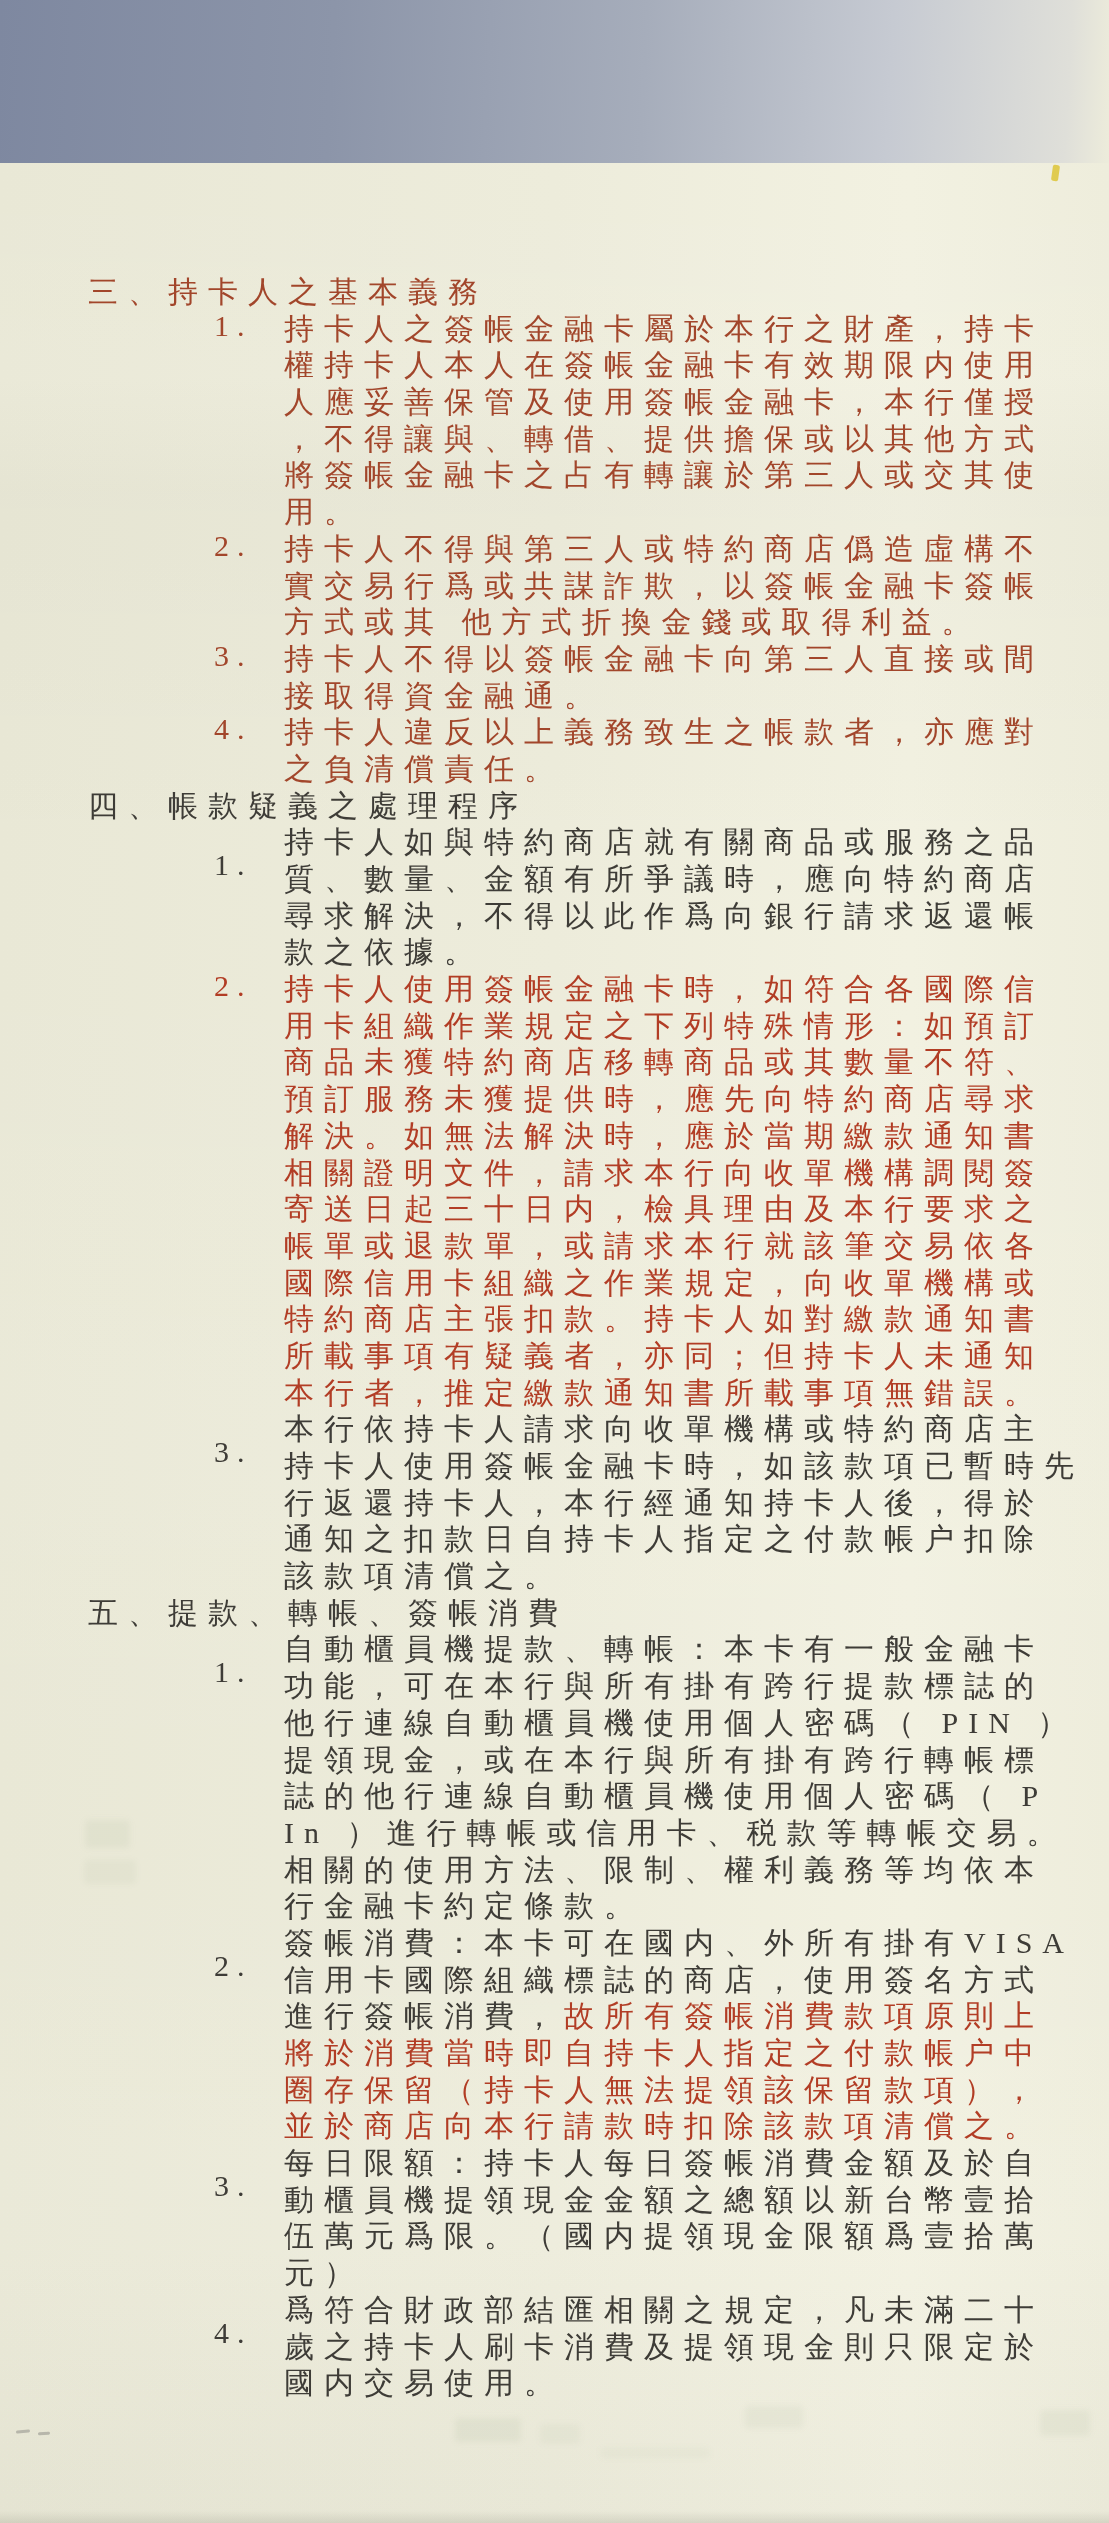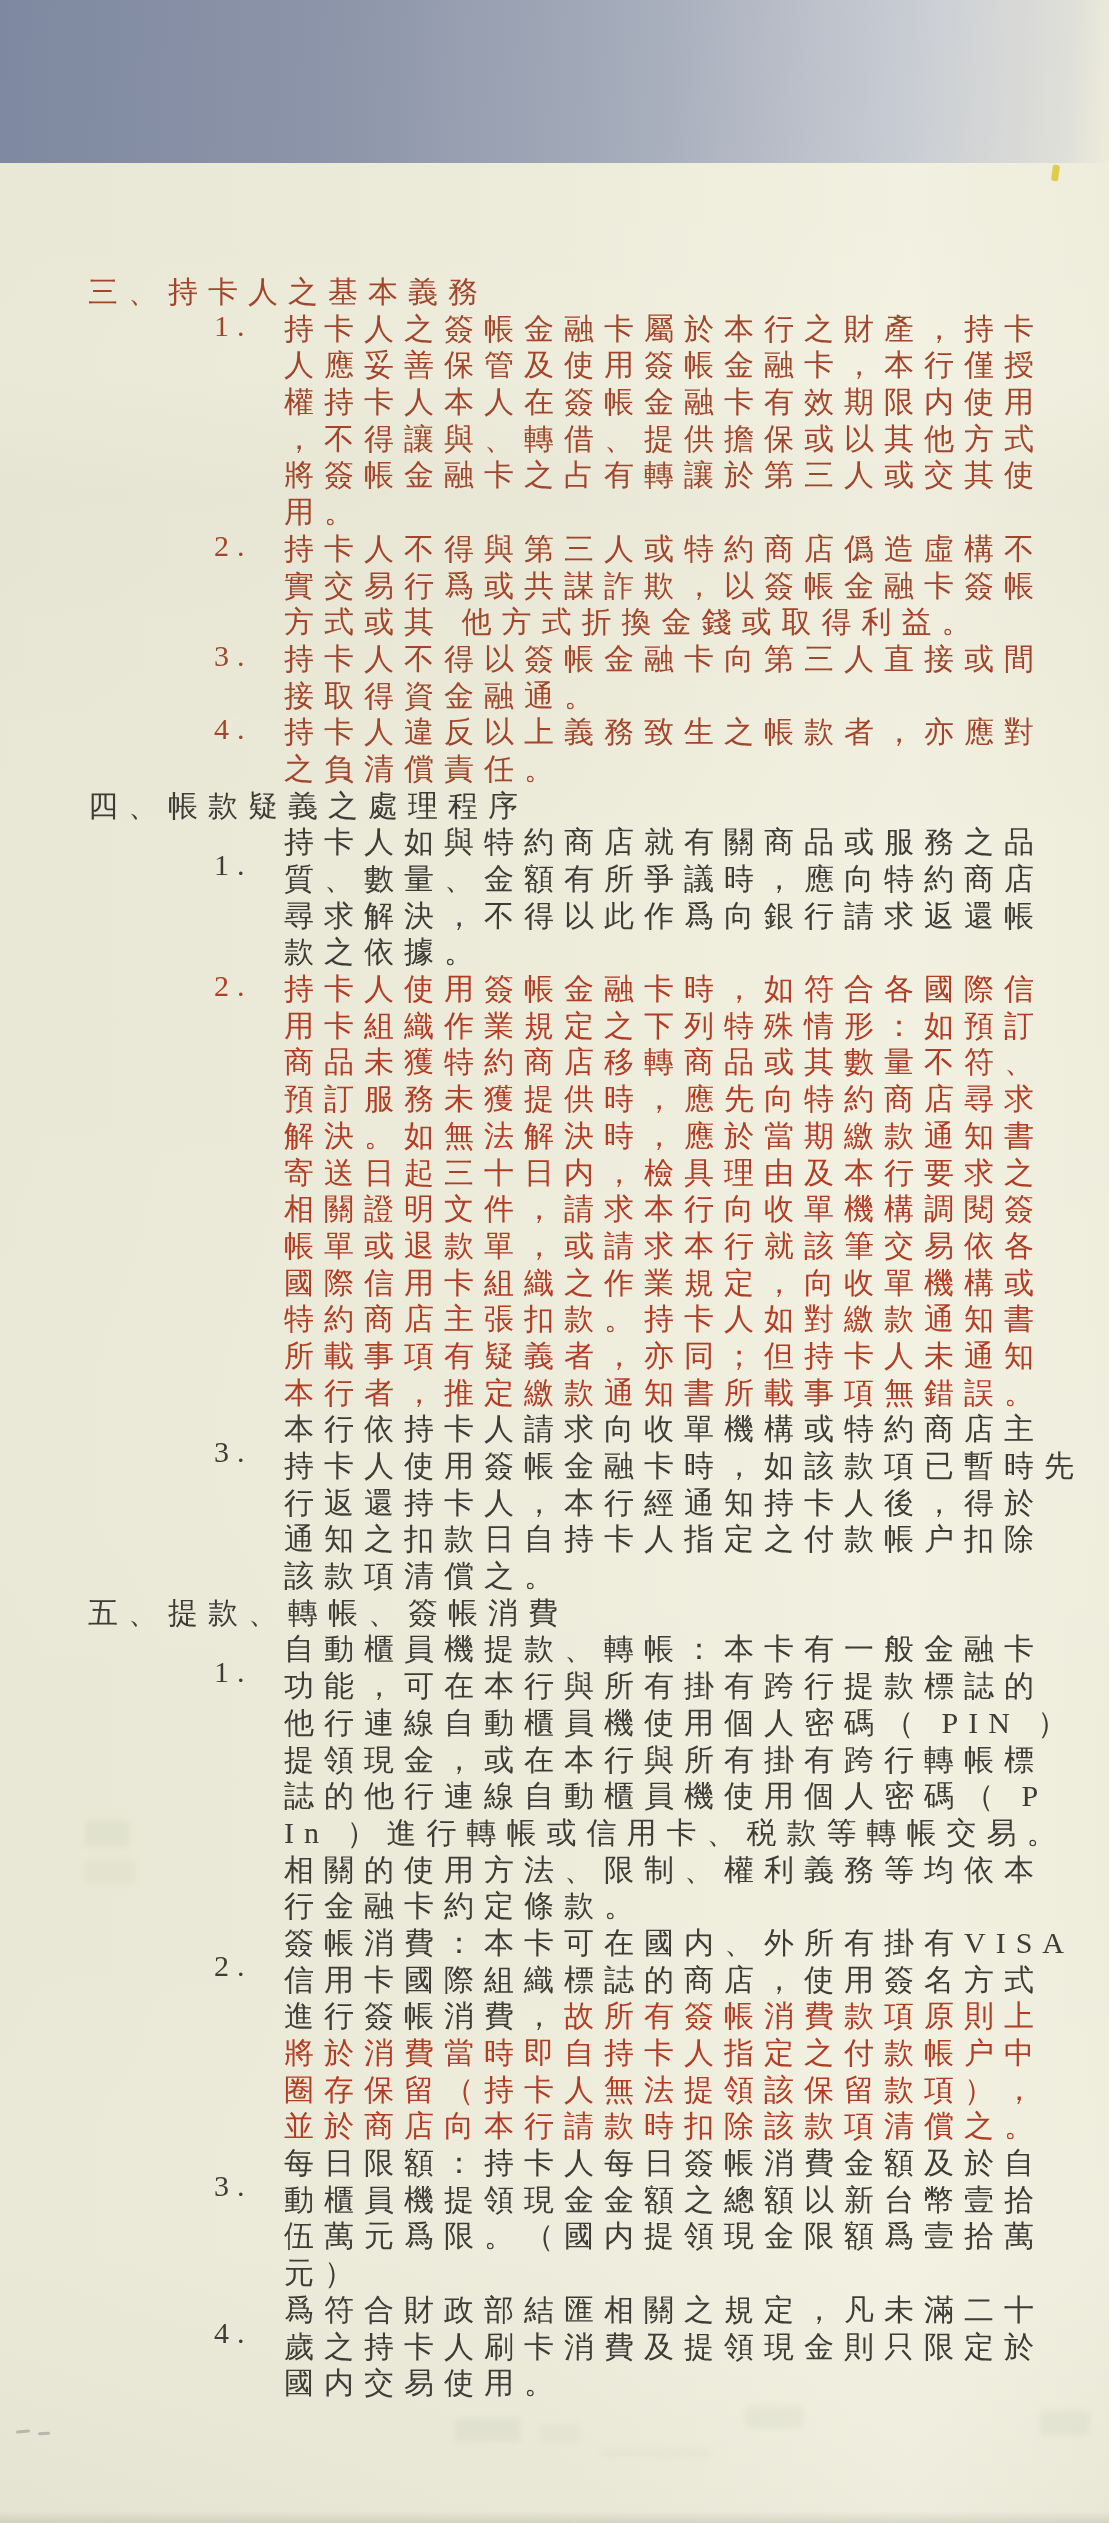--- a/index.html
+++ b/index.html
@@ -46,44 +46,44 @@
 </head>
 <body>
 
 <div class="band"></div>
 <div class="paper-overlay"></div>
 <div class="tick"></div>
 
 <main class="content">
     <div class="line header"><span class="c-brown">三、持卡人之基本義務</span></div>
     <div class="line body"><span class="marker c-brown">1.</span><span class="c-brown">持卡人之簽帳金融卡屬於本行之財產，持卡</span></div>
+    <div class="line body"><span class="c-brown">權持卡人本人在簽帳金融卡有效期限内使用</span></div>
     <div class="line body"><span class="c-brown">人應妥善保管及使用簽帳金融卡，本行僅授</span></div>
-    <div class="line body"><span class="c-brown">權持卡人本人在簽帳金融卡有效期限内使用</span></div>
     <div class="line body"><span class="c-brown">，不得讓與、轉借、提供擔保或以其他方式</span></div>
     <div class="line body"><span class="c-brown">將簽帳金融卡之占有轉讓於第三人或交其使</span></div>
     <div class="line body"><span class="c-brown">用。</span></div>
     <div class="line body"><span class="marker c-brown">2.</span><span class="c-brown">持卡人不得與第三人或特約商店僞造虛構不</span></div>
     <div class="line body"><span class="c-brown">實交易行爲或共謀詐欺，以簽帳金融卡簽帳</span></div>
     <div class="line body"><span class="c-brown">方式或其 他方式折換金錢或取得利益。</span></div>
     <div class="line body"><span class="marker c-brown">3.</span><span class="c-brown">持卡人不得以簽帳金融卡向第三人直接或間</span></div>
     <div class="line body"><span class="c-brown">接取得資金融通。</span></div>
     <div class="line body"><span class="marker c-brown">4.</span><span class="c-brown">持卡人違反以上義務致生之帳款者，亦應對</span></div>
     <div class="line body"><span class="c-brown">之負清償責任。</span></div>
     <div class="line header"><span class="c-dark">四、帳款疑義之處理程序</span></div>
     <div class="line body"><span class="marker c-dark">1.</span><span class="c-dark">持卡人如與特約商店就有關商品或服務之品</span></div>
     <div class="line body"><span class="c-dark">質、數量、金額有所爭議時，應向特約商店</span></div>
     <div class="line body"><span class="c-dark">尋求解決，不得以此作爲向銀行請求返還帳</span></div>
     <div class="line body"><span class="c-dark">款之依據。</span></div>
     <div class="line body"><span class="marker c-red">2.</span><span class="c-red">持卡人使用簽帳金融卡時，如符合各國際信</span></div>
     <div class="line body"><span class="c-red">用卡組織作業規定之下列特殊情形：如預訂</span></div>
     <div class="line body"><span class="c-red">商品未獲特約商店移轉商品或其數量不符、</span></div>
     <div class="line body"><span class="c-red">預訂服務未獲提供時，應先向特約商店尋求</span></div>
     <div class="line body"><span class="c-red">解決。如無法解決時，應於當期繳款通知書</span></div>
+    <div class="line body"><span class="c-red">相關證明文件，請求本行向收單機構調閱簽</span></div>
     <div class="line body"><span class="c-red">寄送日起三十日内，檢具理由及本行要求之</span></div>
-    <div class="line body"><span class="c-red">相關證明文件，請求本行向收單機構調閱簽</span></div>
     <div class="line body"><span class="c-red">帳單或退款單，或請求本行就該筆交易依各</span></div>
     <div class="line body"><span class="c-red">國際信用卡組織之作業規定，向收單機構或</span></div>
     <div class="line body"><span class="c-red">特約商店主張扣款。持卡人如對繳款通知書</span></div>
     <div class="line body"><span class="c-red">所載事項有疑義者，亦同；但持卡人未通知</span></div>
     <div class="line body"><span class="c-red">本行者，推定繳款通知書所載事項無錯誤。</span></div>
     <div class="line body"><span class="marker c-dark">3.</span><span class="c-dark">本行依持卡人請求向收單機構或特約商店主</span></div>
     <div class="line body"><span class="c-dark">持卡人使用簽帳金融卡時，如該款項已暫時先</span></div>
     <div class="line body"><span class="c-dark">行返還持卡人，本行經通知持卡人後，得於</span></div>
     <div class="line body"><span class="c-dark">通知之扣款日自持卡人指定之付款帳户扣除</span></div>
     <div class="line body"><span class="c-dark">該款項清償之。</span></div>

